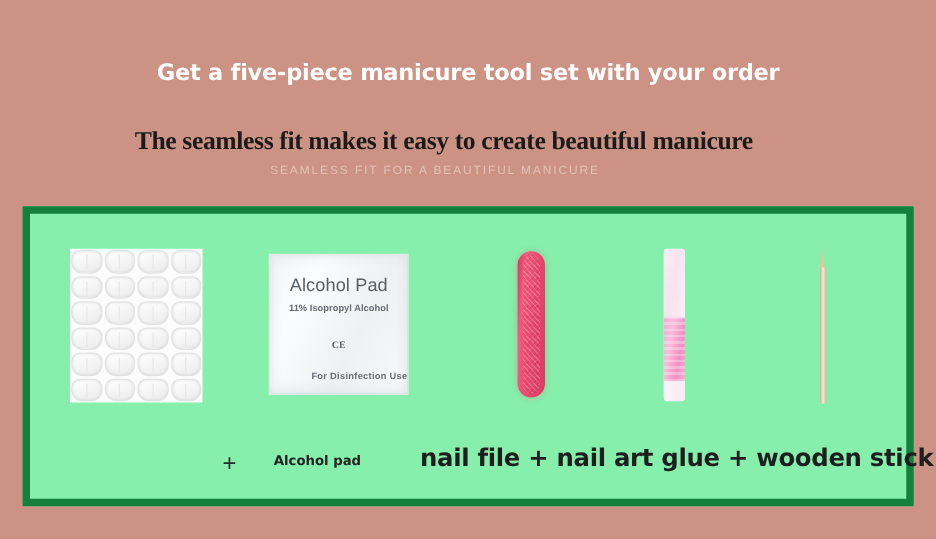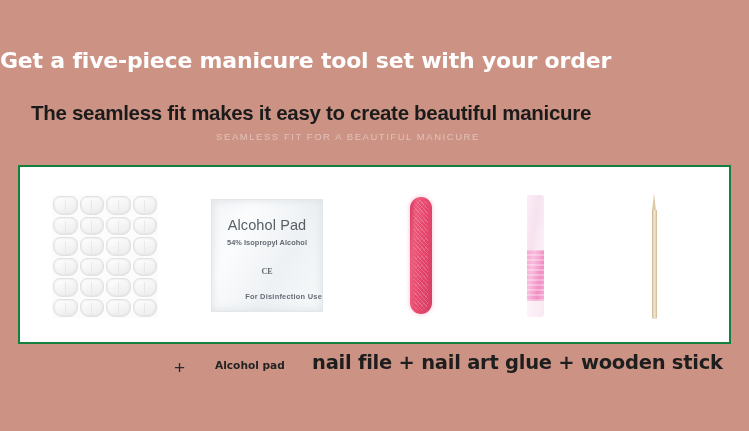--- a/index.html
+++ b/index.html
@@ -28,41 +28,43 @@
     top: 0;
     left: 0;
     width: 749px;
     height: 158px;
   }
   .headline-primary {
     position: absolute;
     top: 50px;
     left: 0;
     width: 749px;
+    text-align: center;
     font-family: "DejaVu Sans", sans-serif;
-    font-size: 22px;
+    font-size: 18px;
     font-weight: 700;
     color: #ffffff;
     letter-spacing: -0.2px;
     line-height: 1;
     white-space: nowrap;
   }
   .headline-secondary {
     position: absolute;
     top: 103px;
     left: 0;
     width: 622px;
     text-align: center;
-    font-family: Liberation Sans, sans-serif;
+    font-family: Liberation Serif, serif;
     font-size: 20.5px;
     font-weight: 700;
     color: #1b1b1b;
     letter-spacing: -0.3px;
     line-height: 1;
     white-space: nowrap;
+    padding-left: 44px;
   }
   .headline-ghost {
     position: absolute;
     top: 132px;
     left: 0;
     width: 696px;
     text-align: center;
     font-family: "Liberation Sans", sans-serif;
     font-size: 9.5px;
     font-weight: 400;
@@ -71,23 +73,23 @@
     line-height: 1;
     white-space: nowrap;
   }
 
   
   .product-panel {
     position: absolute;
     left: 18px;
     top: 165px;
     width: 713px;
-    height: 179px;
-    background: #ffffff;
-    border: 2px solid #15803d;
+    height: 240px;
+    background: #86efac;
+    border: 6px solid #15803d;
     box-sizing: border-box;
   }
   .panel-inner {
     position: relative;
     width: 100%;
     height: 100%;
   }
 
   
   .products-row {
@@ -306,21 +308,21 @@
     line-height: 1;
   }
   .cap-pad {
     left: 195px;
     top: 20px;
     width: 130px;
     font-size: 10.6px;
     font-weight: 700;
   }
   .cap-rest {
-    left: 292px;
+    left: 312px;
     top: 12px;
     font-size: 19.5px;
     font-weight: 700;
     letter-spacing: -0.25px;
     white-space: nowrap;
     color: #1e1e1e;
   }
 </style>
 </head>
 <body>
@@ -363,21 +365,21 @@
             <div class="tape-cell"></div>
             <div class="tape-cell"></div>
             <div class="tape-cell"></div>
             <div class="tape-cell"></div>
           </div>
         </div>
 
         <div class="product-figure fig-pad">
           <div class="pad-packet">
             <div class="pad-title">Alcohol Pad</div>
-            <div class="pad-sub">54% Isopropyl Alcohol</div>
+            <div class="pad-sub">11% Isopropyl Alcohol</div>
             <div class="pad-ce">CE</div>
             <div class="pad-foot">For Disinfection Use</div>
           </div>
         </div>
 
         <div class="product-figure fig-file">
           <div class="nail-file"></div>
         </div>
 
         <div class="product-figure fig-glue">

